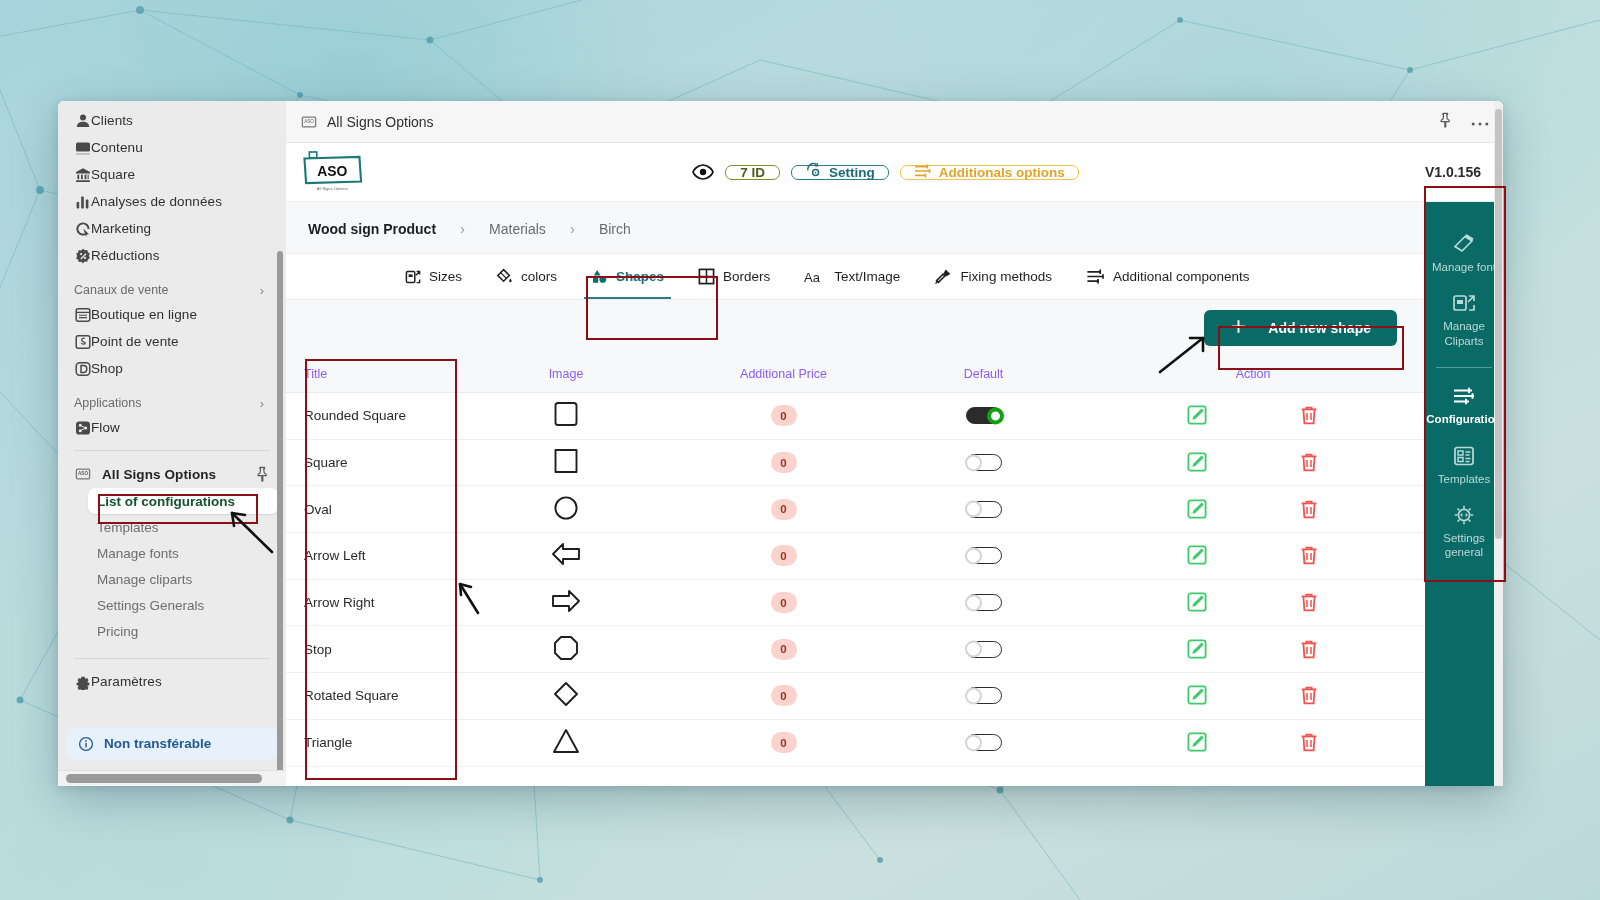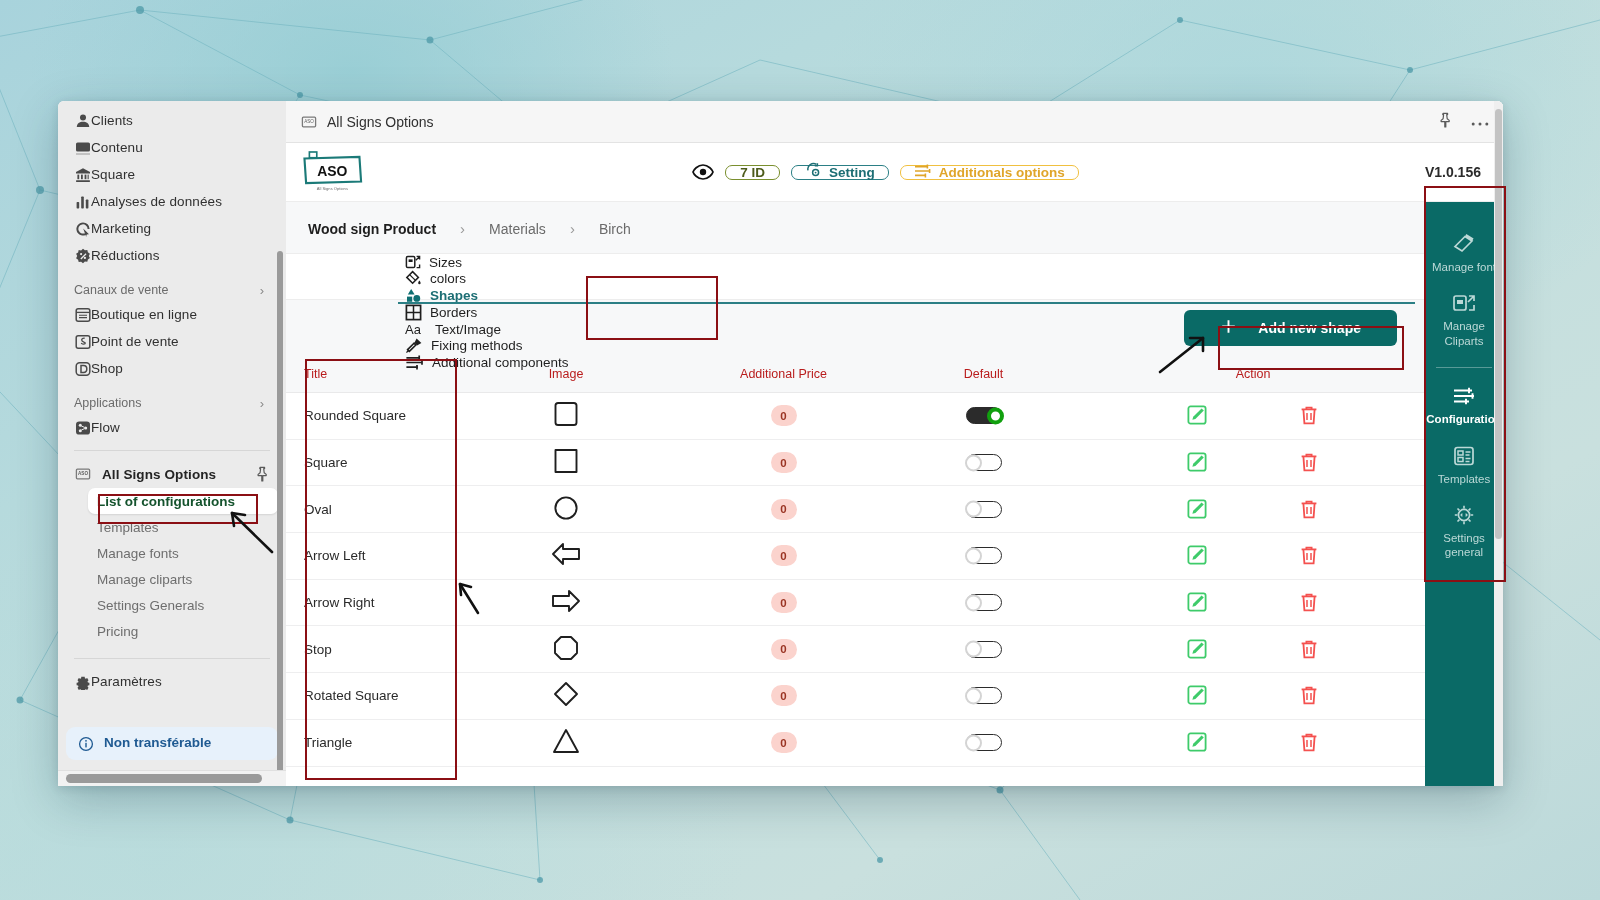--- a/index.html
+++ b/index.html
@@ -72,23 +72,23 @@
     border-radius: 7px; cursor: pointer; font-weight: 700; color:#242424;
     position: relative;
   }
   .nav-app .pin { margin-left:auto; }
   .nav-divider { height:1px; background:#d6d6d6; margin: 9px 16px; }
 
   .nav-foot {
     position: absolute; left: 8px; right: 8px; bottom: 26px;
   }
   .nav-banner {
-    display:flex; gap:10px;
+    display:flex; align-items:center; gap:10px;
     background:#e7f1fb; color:#1f5a92; border-radius:9px;
-    height:33px; padding:8px 11px; font-size:13.5px; font-weight:700;
+    height:33px; padding:0 11px; font-size:13.5px; font-weight:700;
   }
   .vscroll {
     position:absolute; right:3px; top:150px; width:6px; height:600px;
     background:#9a9a9a; border-radius:4px;
   }
   .hscroll-track {
     position:absolute; left:0; right:0; bottom:0; height:16px; background:#f2f2f2;
     border-top:1px solid #e0e0e0;
   }
   .hscroll-thumb { position:absolute; left:8px; bottom:3px; width:196px; height:9px; background:#9a9a9a; border-radius:5px; }
@@ -128,45 +128,45 @@
   .crumb-card {
     background:#f7f8f9; padding:18px 22px 16px;
   }
   .crumb { display:flex; align-items:center; gap:24px; font-size:14px; }
   .crumb b { color:#1f1f1f; font-weight:700; }
   .crumb span.mid { color:#6a6a6a; }
   .crumb .sep { color:#9a9a9a; font-size:15px; }
 
   .tabs {
     background:#fff; border-top:1px solid #ededed; border-bottom:1px solid #ededed;
-    display:flex; align-items:stretch; height:47px; padding-left:102px;flex-direction:column;
+    display:flex; align-items:stretch; height:47px; padding-left:102px;
   }
   .tab {
     display:flex; align-items:center; gap:8px; padding:0 17px;
     font-size:13.5px; color:#1f1f1f; cursor:pointer; position:relative;
     white-space:nowrap;
   }
   .tab .ti { display:flex; align-items:center; }
   .tab.active { color:#1d6e74; font-weight:600; }
   .tab.active::after {
     content:""; position:absolute; left:10px; right:10px; bottom:0; height:2.5px; background:#2b7f85;
   }
 
   .toolrow { background:#f7f8f9; height:56px; display:flex; align-items:center; justify-content:flex-end; padding:0 28px; }
   .btn-add {
-    display:flex; align-items:center; gap:21px; height:36px; padding:0 36px;
+    display:flex; align-items:center; gap:21px; height:36px; padding:0 26px;
     background:#0a6a66; color:#fff; border:none; border-radius:6px;
     font-size:14px; font-weight:700; cursor:pointer; font-family:inherit;
   }
 
   
   .tbl { background:#fff; flex:1; min-height:0; }
   .tr { display:flex; align-items:center; height:46.7px; border-bottom:1px solid #eeeeef; }
   .tr.head { height:37px; background:#f7f8f9; border-bottom:1px solid #e9e9ea; }
-  .tr.head .c { color:#b91c1c; font-size:12.5px; }
+  .tr.head .c { color:#8b5cf6; font-size:12.5px; }
   .c { font-size:13.5px; color:#2a2a2a; }
   .c-title { width:165px; flex:0 0 165px; padding-left:18px; }
   .c-img { width:230px; flex:0 0 230px; display:flex; justify-content:center; }
   .c-price { width:205px; flex:0 0 205px; display:flex; justify-content:center; }
   .c-def { width:195px; flex:0 0 195px; display:flex; justify-content:center; }
   .c-act { flex:1; display:flex; justify-content:center; gap:88px; }
   .tr.head .c-act { justify-content:center; gap:0; }
 
   .price-badge {
     min-width:26px; height:21px; padding:0 8px; border-radius:11px;

